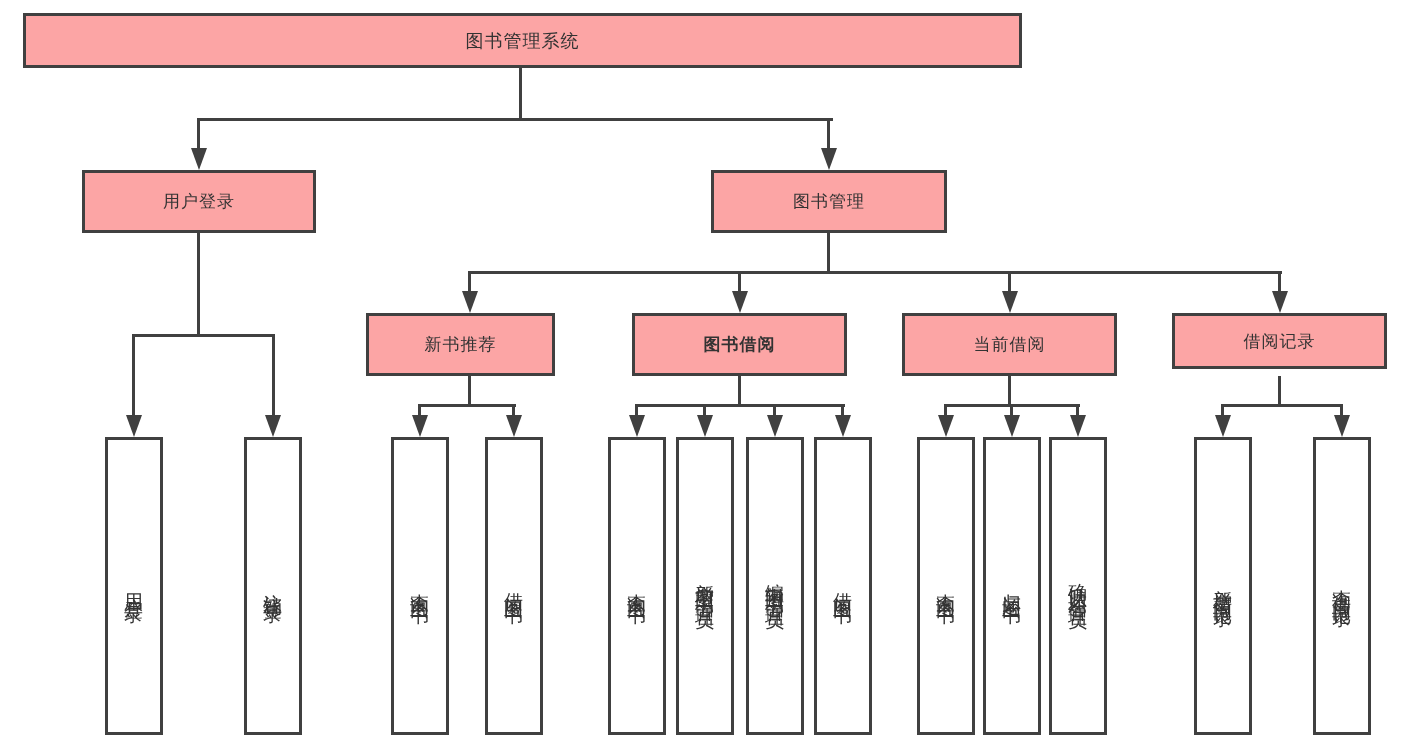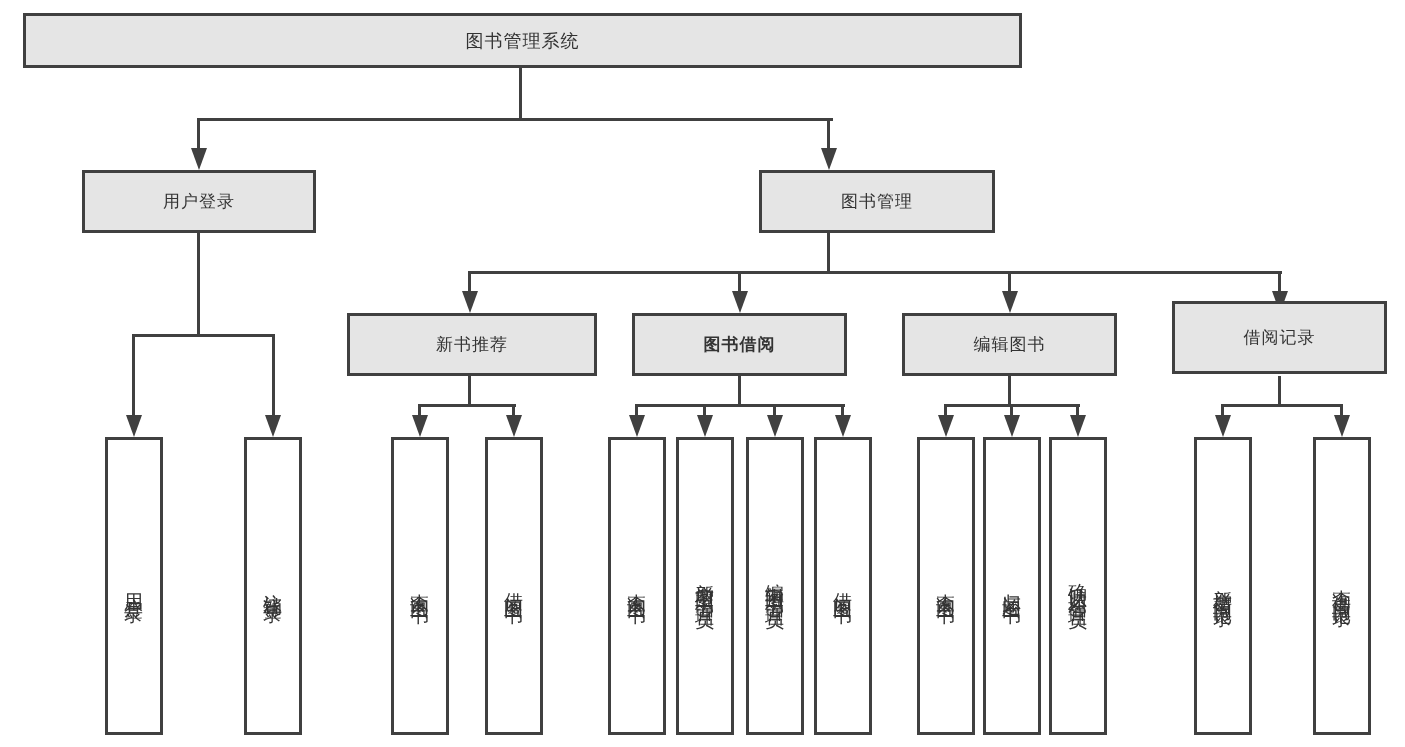--- a/index.html
+++ b/index.html
@@ -8,21 +8,21 @@
     width: 1405px;
     height: 747px;
     background: var(--background, #ffffff);
     font-family: "Liberation Sans", "DejaVu Sans", sans-serif;
     overflow: hidden;
   }
   .hbox {
     position: absolute;
     box-sizing: border-box;
     border: 3px solid var(--line, #404040);
-    background: #e5e5e5;
+    background: #fca5a5;
     display: flex;
     align-items: center;
     justify-content: center;
     font-size: 17px;
     color: var(--text, #333333);
     letter-spacing: 1px;
     text-align: right;
   }
   .hbox.root { font-size: 18px; }
   .vbox {
@@ -80,21 +80,21 @@
   <div class="hbox root" style="left:23px; top:13px; width:999px; height:55px;">图书管理系统</div>
 
   <div class="v" style="left:519px; top:66px; height:54px;"></div>
   <div class="h" style="left:197px; top:118px; width:636px;"></div>
   <div class="v" style="left:197px; top:118px; height:32px;"></div>
   <div class="arr" style="left:191px; top:148px;"></div>
   <div class="v" style="left:827px; top:118px; height:32px;"></div>
   <div class="arr" style="left:821px; top:148px;"></div>
 
   <div class="hbox" style="left:82px; top:170px; width:234px; height:63px;">用户登录</div>
-  <div class="hbox" style="left:711px; top:170px; width:236px; height:63px;margin-left:48px;">图书管理</div>
+  <div class="hbox" style="left:711px; top:170px; width:236px; height:63px;">图书管理</div>
 
   <div class="v" style="left:197px; top:232px; height:104px;"></div>
   <div class="h" style="left:132px; top:334px; width:143px;"></div>
   <div class="v" style="left:132px; top:334px; height:82px;"></div>
   <div class="arr" style="left:126px; top:415px;"></div>
   <div class="v" style="left:272px; top:334px; height:82px;"></div>
   <div class="arr" style="left:265px; top:415px;"></div>
 
   <div class="vbox" style="left:105px;">
     <span>用户登录</span>
@@ -107,24 +107,24 @@
   <div class="h" style="left:468px; top:271px; width:814px;"></div>
   <div class="v" style="left:468px; top:271px; height:22px;"></div>
   <div class="arr" style="left:462px; top:291px;"></div>
   <div class="v" style="left:738px; top:271px; height:22px;"></div>
   <div class="arr" style="left:732px; top:291px;"></div>
   <div class="v" style="left:1008px; top:271px; height:22px;"></div>
   <div class="arr" style="left:1002px; top:291px;"></div>
   <div class="v" style="left:1278px; top:271px; height:22px;"></div>
   <div class="arr" style="left:1272px; top:291px;"></div>
 
-  <div class="hbox" style="left:347px; top:313px; width:250px; height:63px;">新书推荐</div>
+  <div class="hbox" style="left:366px; top:313px; width:189px; height:63px;">新书推荐</div>
   <div class="hbox" style="left:632px; top:313px; width:215px; height:63px;font-weight:bold;">图书借阅</div>
-  <div class="hbox" style="left:902px; top:313px; width:215px; height:63px;">编辑图书</div>
-  <div class="hbox" style="left:1172px; top:301px; width:215px; height:73px;">借阅记录</div>
+  <div class="hbox" style="left:902px; top:313px; width:215px; height:63px;">当前借阅</div>
+  <div class="hbox" style="left:1172px; top:313px; width:215px; height:56px;">借阅记录</div>
 
   <div class="v" style="left:468px; top:376px; height:31px;"></div>
   <div class="h" style="left:418px; top:404px; width:98px;"></div>
   <div class="v" style="left:418px; top:404px; height:12px;"></div>
   <div class="arr" style="left:412px; top:415px;"></div>
   <div class="v" style="left:512px; top:404px; height:12px;"></div>
   <div class="arr" style="left:506px; top:415px;"></div>
 
   <div class="vbox" style="left:391px;">
     <span>查询图书</span>

